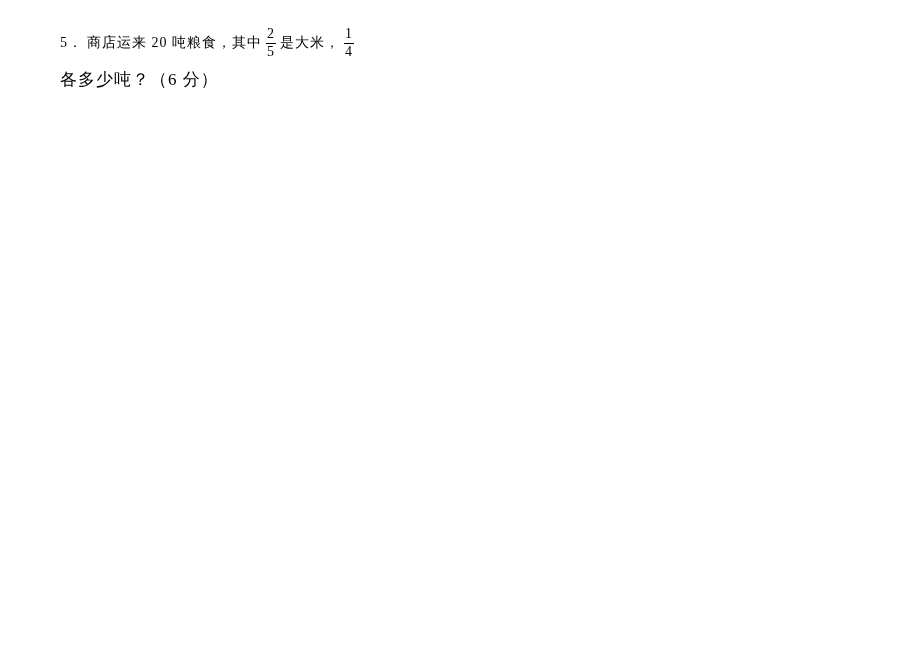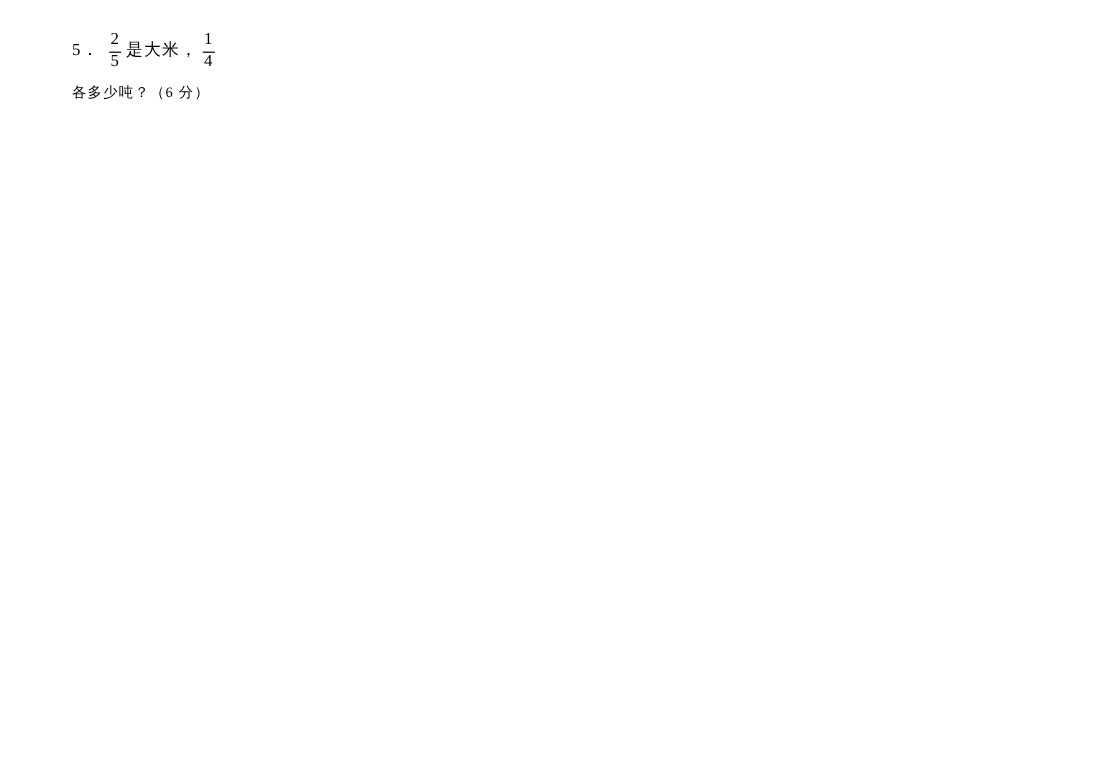--- a/index.html
+++ b/index.html
@@ -49,31 +49,32 @@
   }
   .frac .bar {
     width: 100%;
     border-top: 1px solid #000;
     margin: 1px 0;
   }
   .frac .den {
     padding: 0 1px;
   }
   .line2 {
-    font-size: 12px;
+    font-size: 17px;
     text-align: right;
   }
 </style>
 </head>
 <body>
 
 <div class="page">
 
   <div class="line line1">
     <span class="question-num">5．</span>
+    <span>商店运来 20 吨粮食，其中</span>
     <span class="frac">
       <span class="num">2</span>
       <span class="bar"></span>
       <span class="den">5</span>
     </span>
     <span>是大米，</span>
     <span class="frac">
       <span class="num">1</span>
       <span class="bar"></span>
       <span class="den">4</span>

